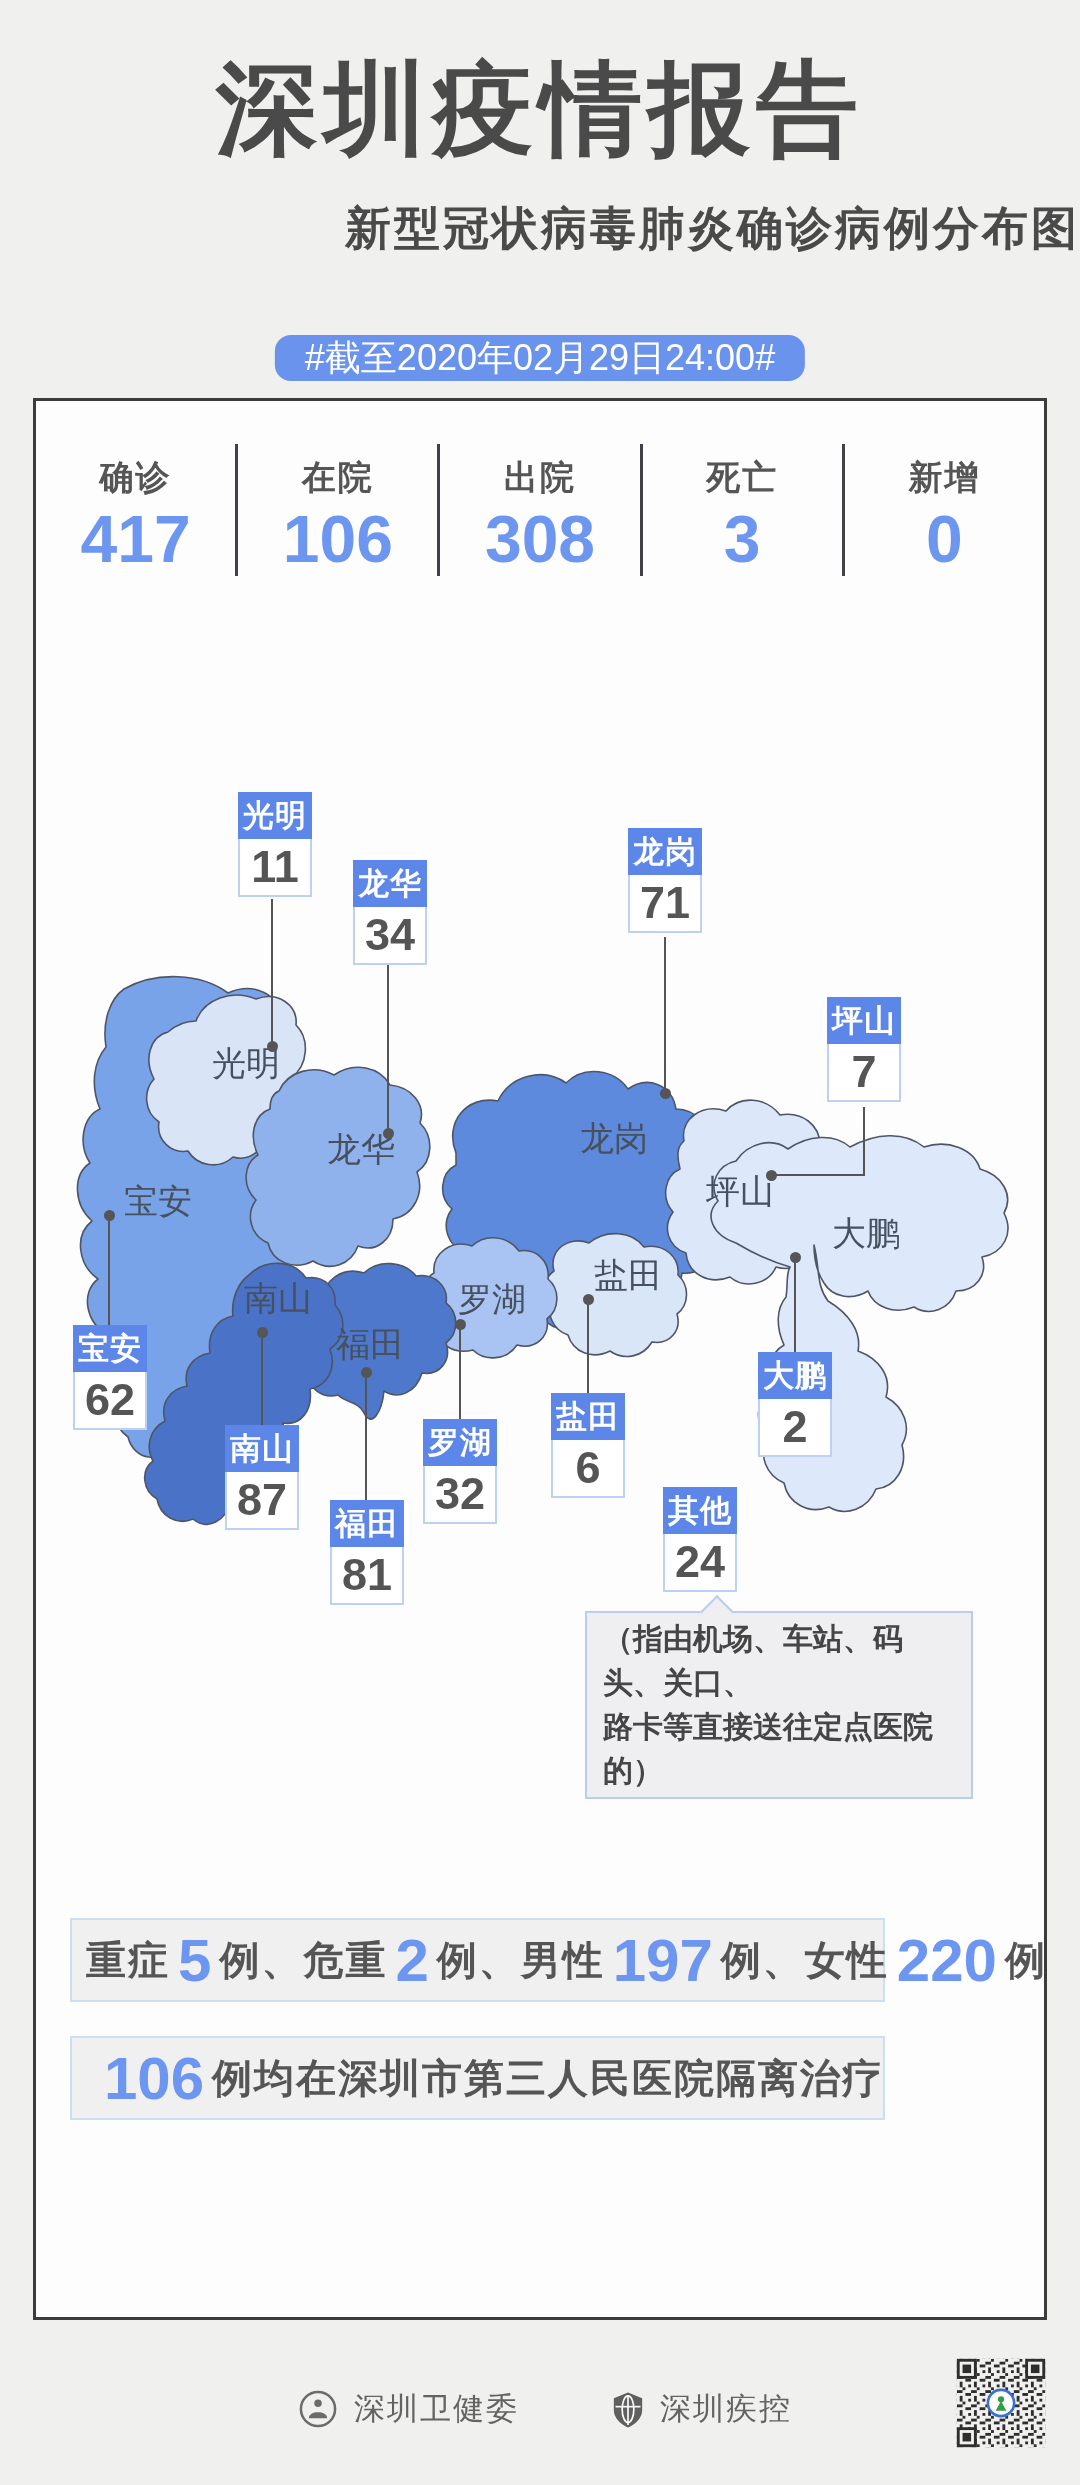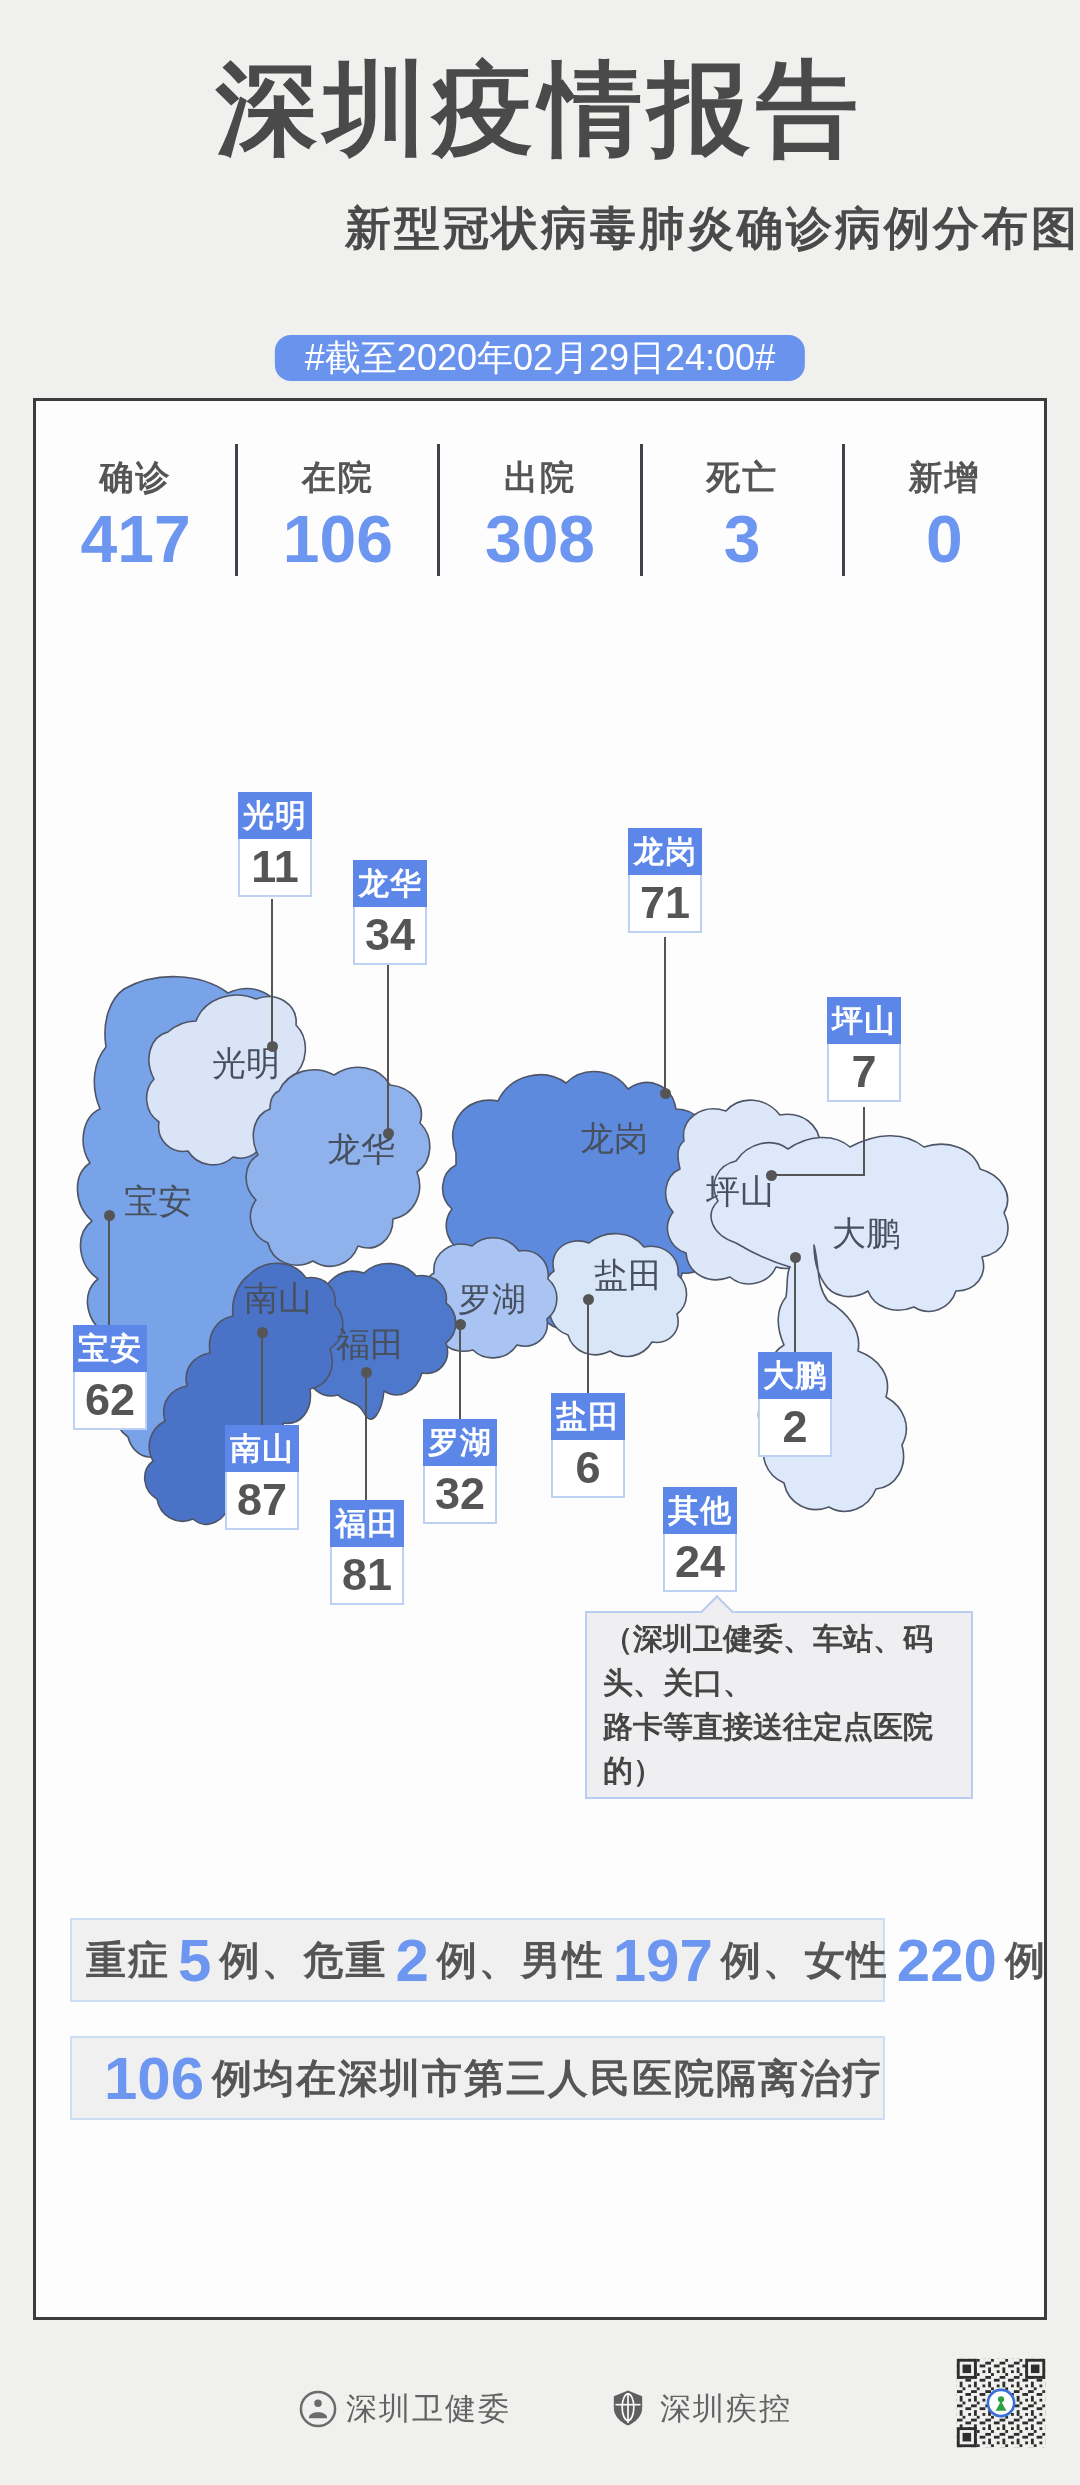--- a/index.html
+++ b/index.html
@@ -184,21 +184,21 @@
       <div class="callout-head">大鹏</div>
       <div class="callout-num">2</div>
     </div>
     <div class="callout" style="left:627px;top:864px;">
       <div class="callout-head">其他</div>
       <div class="callout-num">24</div>
     </div>
 
     <div class="note">
       <div class="note-arrow"></div>
-      <div>（深圳卫健委、车站、码头、关口、</div>
+      <div>（指由机场、车站、码头、关口、</div>
       <div>路卡等直接送往定点医院的）</div>
     </div>
   </div>
 
   <div class="row row1">
     <span class="t">重症</span>
     <span class="n">5</span>
     <span class="t">例、</span>
     <span class="gap"></span>
     <span class="t">危重</span>
@@ -216,23 +216,23 @@
     <span class="t">例均在深圳市第三人民医院隔离治疗</span>
   </div>
 </div>
 
 <div class="abs" style="left:298px;top:2388px;display:flex;align-items:center;">
   <svg width="40" height="40" viewBox="0 0 48 48">
     <circle cx="24" cy="24" r="20.5" fill="none" stroke="#6b6b6b" stroke-width="3"></circle>
     <circle cx="24" cy="17" r="4.5" fill="#6b6b6b"></circle>
     <path d="M13,35 C13,25.5 35,25.5 35,35 Z" fill="#6b6b6b"></path>
   </svg>
-  <span class="footer-text" style="margin-left:8px;">深圳卫健委</span>
+  <span class="footer-text" style="margin-left:16px;">深圳卫健委</span>
 </div>
-<div class="abs" style="left:608px;top:2388px;display:flex;align-items:flex-start;">
+<div class="abs" style="left:608px;top:2388px;display:flex;align-items:flex-end;">
   <svg width="40" height="40" viewBox="0 0 48 48">
     <path d="M24,3 L41,10 V24 C41,34 33,41 24,45 C15,41 7,34 7,24 V10 Z" fill="#5f5f5f" stroke="none"></path>
     <ellipse cx="24" cy="23" rx="7" ry="16" fill="none" stroke="#fdfdfd" stroke-width="2"></ellipse>
     <line x1="24" y1="6" x2="24" y2="42" stroke="#fdfdfd" stroke-width="2"></line>
     <line x1="9" y1="20" x2="39" y2="20" stroke="#fdfdfd" stroke-width="2"></line>
   </svg>
   <span class="footer-text" style="margin-left:12px;">深圳疾控</span>
 </div>
 
 <svg class="abs qr" width="98" height="94" viewBox="0 0 33 33">

